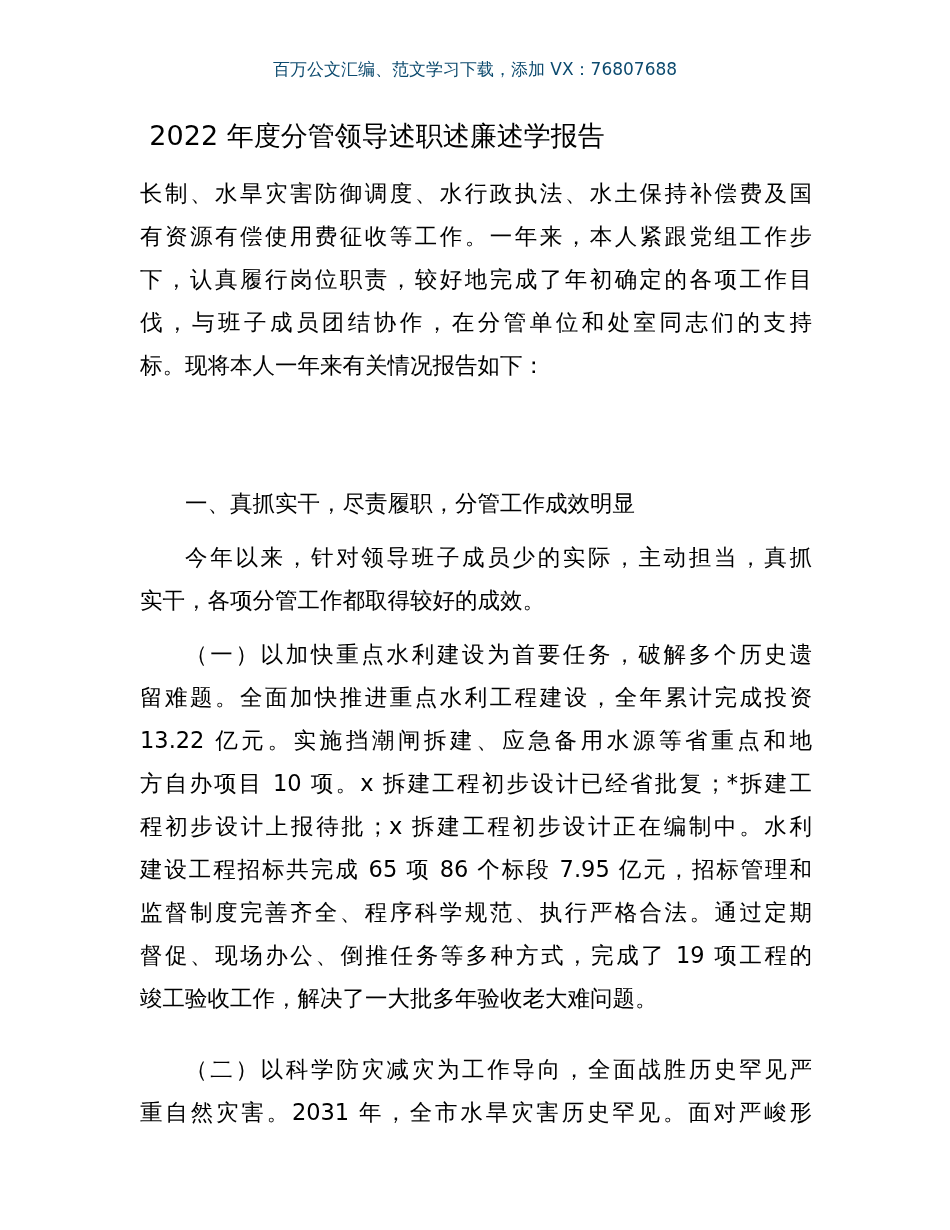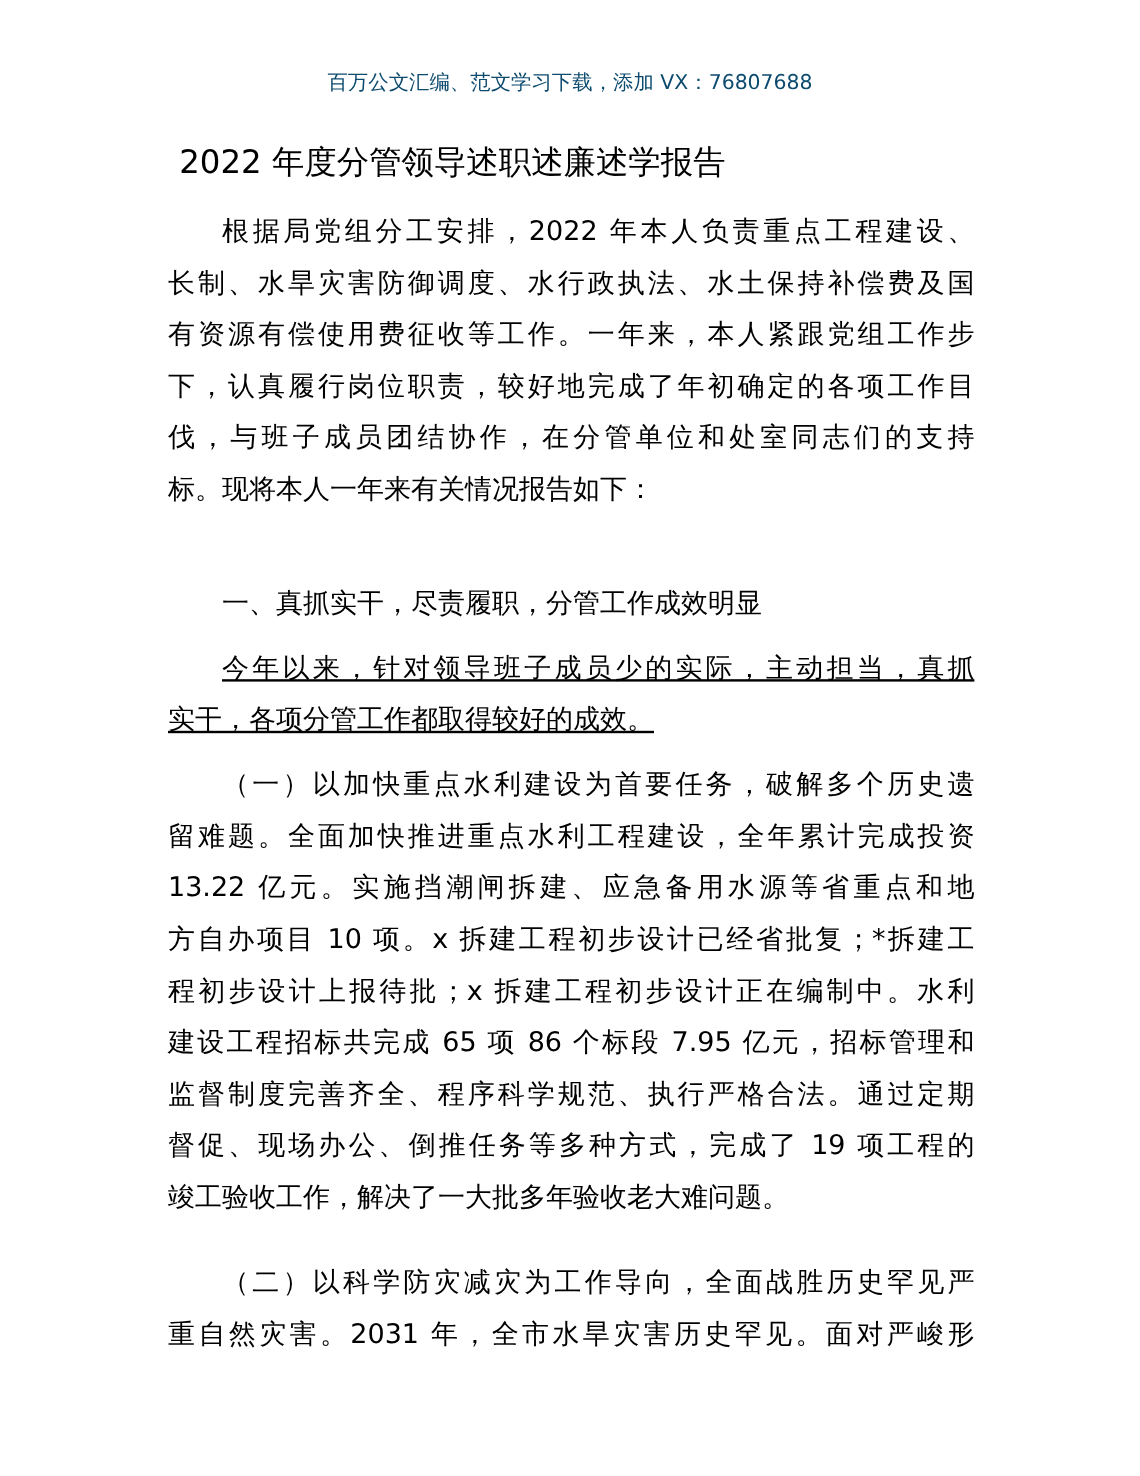--- a/index.html
+++ b/index.html
@@ -61,33 +61,32 @@
     }
   </style>
 </head>
 <body>
 
 <div class="header-banner">百万公文汇编、范文学习下载，添加 VX：76807688</div>
 
 <div class="doc-title">2022 年度分管领导述职述廉述学报告</div>
 
 <div class="body-text" style="top:172px;">
-  <div class="line indent">根据局党组分工安排，2022 年本人负责重点工程建设、</div>
   <div class="line">长制、水旱灾害防御调度、水行政执法、水土保持补偿费及国</div>
   <div class="line">有资源有偿使用费征收等工作。一年来，本人紧跟党组工作步</div>
   <div class="line">下，认真履行岗位职责，较好地完成了年初确定的各项工作目</div>
   <div class="line">伐，与班子成员团结协作，在分管单位和处室同志们的支持</div>
   <div class="line last">标。现将本人一年来有关情况报告如下：</div>
 </div>
 
 <div class="body-text" style="top:482px;">
   <div class="line indent last">一、真抓实干，尽责履职，分管工作成效明显</div>
 </div>
 
-<div class="body-text" style="top:536px;text-decoration:underline;">
+<div class="body-text" style="top:536px;">
   <div class="line indent">今年以来，针对领导班子成员少的实际，主动担当，真抓</div>
   <div class="line last">实干，各项分管工作都取得较好的成效。</div>
 </div>
 
 <div class="body-text" style="top:633px;">
   <div class="line indent">（一）以加快重点水利建设为首要任务，破解多个历史遗</div>
   <div class="line">留难题。全面加快推进重点水利工程建设，全年累计完成投资</div>
   <div class="line">13.22 亿元。实施挡潮闸拆建、应急备用水源等省重点和地</div>
   <div class="line">方自办项目 10 项。x 拆建工程初步设计已经省批复；*拆建工</div>
   <div class="line">程初步设计上报待批；x 拆建工程初步设计正在编制中。水利</div>

